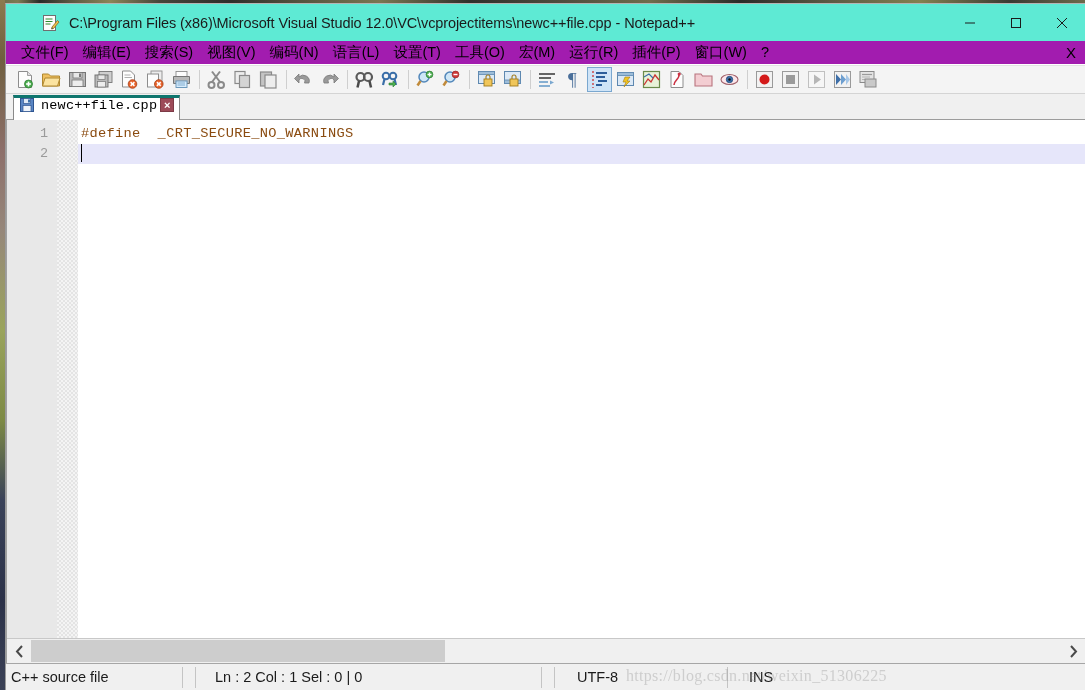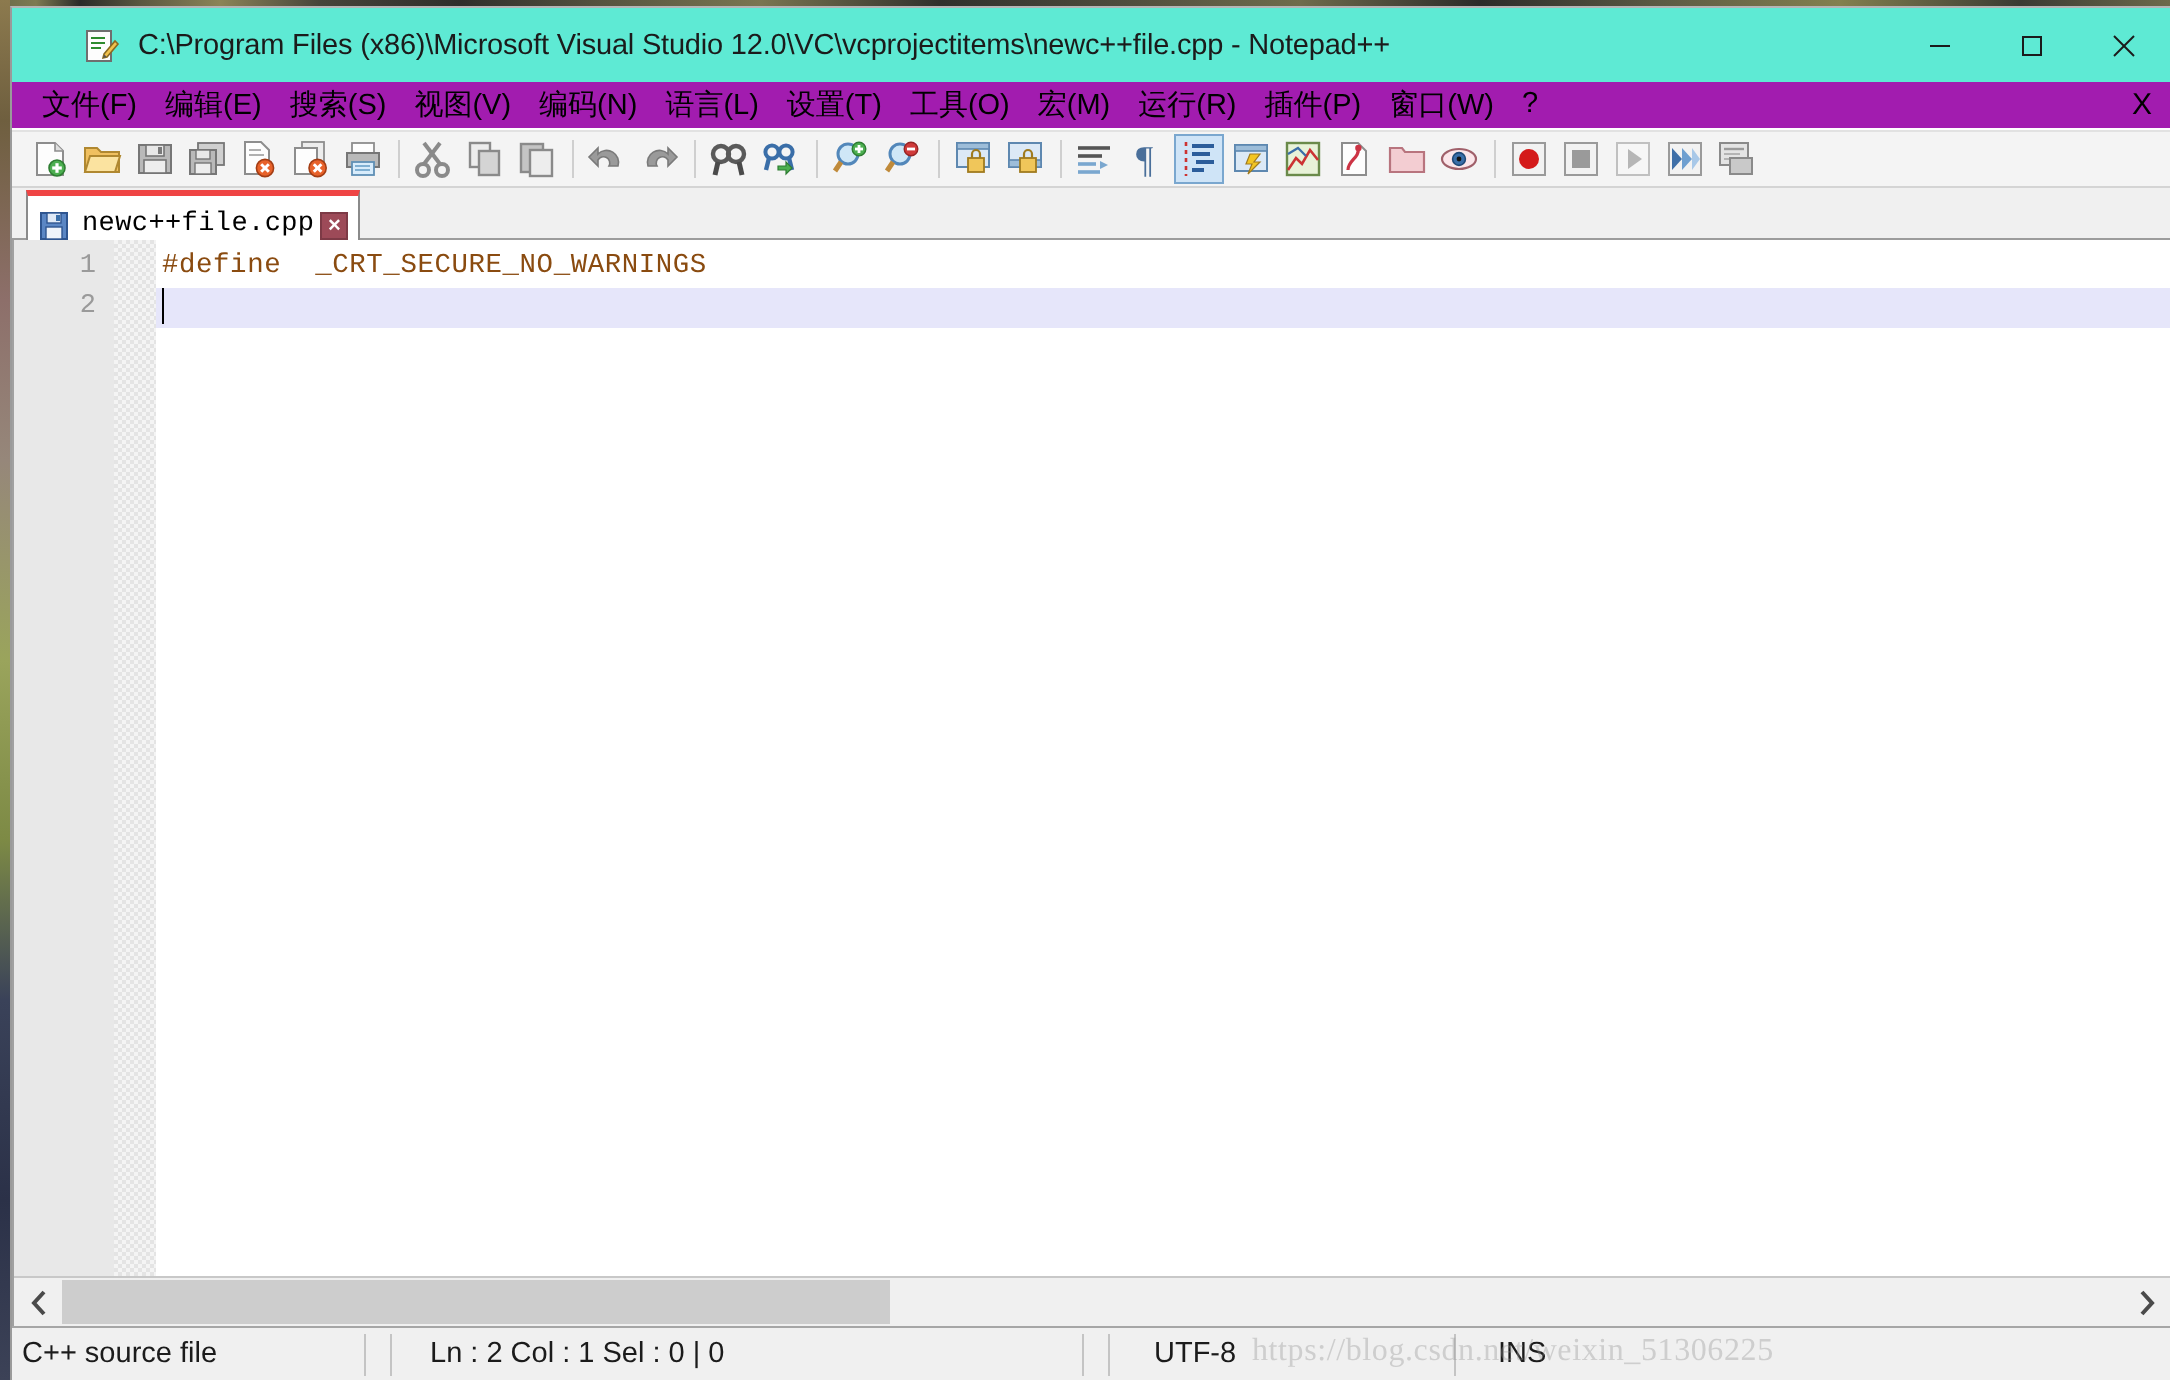--- a/index.html
+++ b/index.html
@@ -107,22 +107,22 @@
     background: #f0f0f0;
     border-bottom: 1px solid #9c9c9c;
     display: flex; align-items: flex-end;
     padding-left: 7px;
   }
   #tab {
     height: 25px;
     background: #ffffff;
     border: 1px solid #8a8a8a;
     border-bottom: none;
-    border-top: 3px solid #ef4444;
-    display: flex; align-items: flex-end;
+    border-top: 3px solid #0f766e;
+    display: flex; align-items: flex-start;
     padding: 0 5px 0 6px;
     position: relative; top: 1px;
   }
   #tab-save-icon {
     width: 14px; height: 14px; margin-right: 7px; flex: none;
     position: relative;
   }
   #tab-label {
     font-family: "Liberation Mono", monospace;
     font-size: 13.5px; color: #000; white-space: nowrap;

